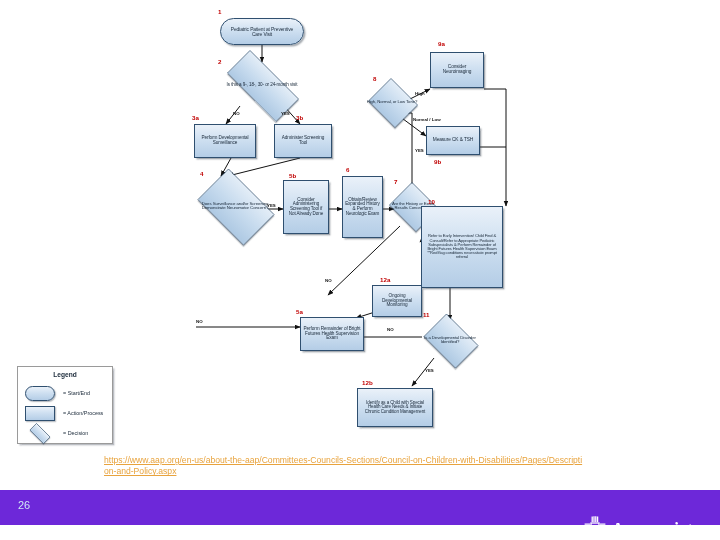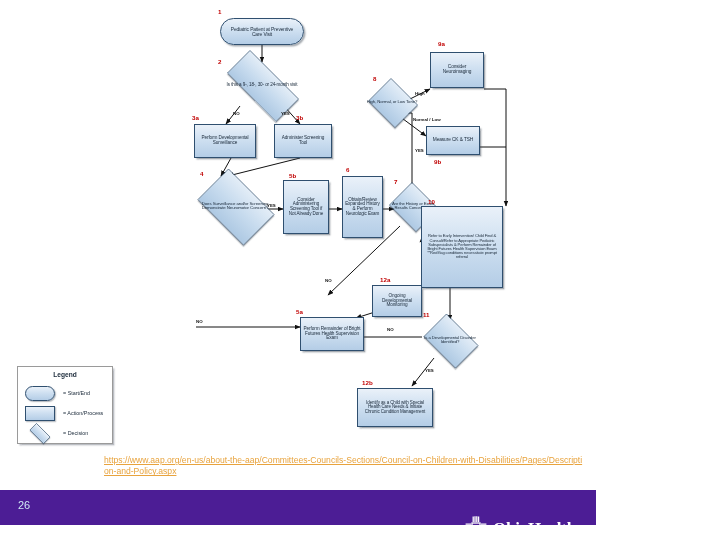--- a/index.html
+++ b/index.html
@@ -58,22 +58,22 @@
   .ltxt{margin-left:8px;font-size:5.4px;color:#1b2a3a;filter:blur(.3px);
         white-space:nowrap;}
 
   
   #link{position:absolute;left:104px;top:455px;width:480px;
         font-size:8.6px;line-height:1.32;color:#e8a33d;
         text-decoration:underline;text-decoration-color:#e8a33d;
         word-break:break-all;filter:blur(.2px);cursor:pointer;}
 
   
-  #footer{position:absolute;left:0;top:490px;width:596px;height:35px;
-          background:#4c1d95;}
+  #footer{position:absolute;left:0;top:490px;width:720px;height:35px;
+          background:#6d28d9;}
   #pagenum{position:absolute;left:18px;top:9px;font-size:11px;color:#cfe7f5;}
   #brand{position:absolute;right:20px;top:4px;height:27px;
          display:flex;align-items:center;margin-top:21px;}
   #believe{font-size:9.5px;font-style:italic;font-weight:bold;color:#ffffff;
            letter-spacing:.4px;filter:blur(.2px);}
   #mark{margin:0 5px;}
   #ohname{font-family:"Liberation Serif",serif;font-weight:bold;font-size:17px;
           color:#ffffff;letter-spacing:-.2px;}
 </style>
 </head>
@@ -258,17 +258,17 @@
         <svg width="24" height="24" viewBox="0 0 24 24">
           <g stroke="#ffffff" stroke-width="1.3" fill="none">
             <path d="M9.2,1.6 L9.2,7.0 M11.0,1.2 L11.0,7.0 M12.8,1.2 L12.8,7.0 M14.6,1.6 L14.6,7.0"></path>
             <path d="M9.2,17.0 L9.2,22.4 M11.0,17.0 L11.0,22.8 M12.8,17.0 L12.8,22.8 M14.6,17.0 L14.6,22.4"></path>
             <path d="M1.6,9.2 L7.0,9.2 M1.2,11.0 L7.0,11.0 M1.2,12.8 L7.0,12.8 M1.6,14.6 L7.0,14.6"></path>
             <path d="M17.0,9.2 L22.4,9.2 M17.0,11.0 L22.8,11.0 M17.0,12.8 L22.8,12.8 M17.0,14.6 L22.4,14.6"></path>
             <rect x="8.0" y="8.0" width="8" height="8"></rect>
           </g>
         </svg>
       </span>
-      <span id="ohname">OhioHealth</span>
+      <span id="ohname">Appropriate</span>
     </div>
   </div>
 
 </div>
 
 </body></html>

